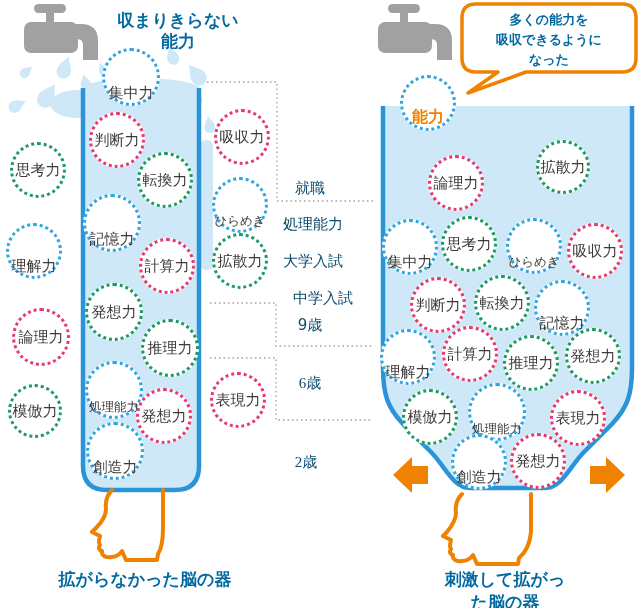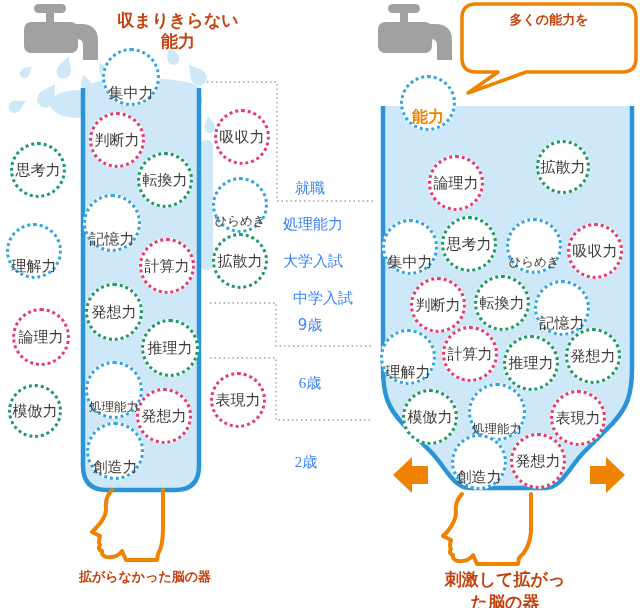--- a/index.html
+++ b/index.html
@@ -6,25 +6,25 @@
   #stage{position:relative;width:640px;height:608px;background:#fff;overflow:hidden;
          font-family:"DejaVu Sans","Liberation Sans",sans-serif;}
   svg{position:absolute;left:0;top:0;}
   .ability{position:absolute;border:3px dotted #2ea7e0;border-radius:50%;background:#fff;
            display:flex;align-items:center;justify-content:center;box-sizing:border-box;
            color:#3e3a39;font-weight:500;letter-spacing:0;white-space:nowrap;z-index:5;}
   .ability.blue{border-color:#2ea7e0;align-items:flex-end;}
   .ability.pink{border-color:#e8386d;}
   .ability.green{border-color:#1a9b60;}
   .ability.accent span{color:#ef8200;font-weight:bold;font-size:16px;}
-  .milestone{position:absolute;transform:translate(-50%,-50%);font-size:15px;color:#3b82f6;
+  .milestone{position:absolute;transform:translate(-50%,-50%);font-size:15px;color:#0c4a6e;
              white-space:nowrap;z-index:4;}
-  .orange-title{position:absolute;color:#c2410c;font-weight:bold;text-align:center;z-index:6;}
+  .orange-title{position:absolute;color:#0369a1;font-weight:bold;text-align:center;z-index:6;}
   #left-title{left:108px;top:10px;width:140px;font-size:17px;line-height:21px;}
-  #left-caption{left:145px;top:568px;transform:translateX(-50%);font-size:13px;}
+  #left-caption{left:145px;top:568px;transform:translateX(-50%);font-size:17px;}
   #right-caption{left:505px;top:568px;transform:translateX(-50%);font-size:17px;}
   #bubble-text{left:462px;top:10px;width:174px;font-size:13px;line-height:20px;}
   #bubble-text span{display:block;}
 </style>
 </head>
 <body>
 
 <div id="stage">
 
   <svg width="640" height="608" viewBox="0 0 640 608">
@@ -95,20 +95,22 @@
     </g>
   </svg>
 
   <div id="left-title" class="orange-title">
     <span>収まりきらない</span><br>
     <span>能力</span>
   </div>
 
   <div id="bubble-text" class="orange-title">
     <span>多くの能力を</span>
+    <span>吸収できるように</span>
+    <span>なった</span>
   </div>
 
   <div id="left-caption" class="orange-title">拡がらなかった脳の器</div>
   <div id="right-caption" class="orange-title">刺激して拡がった脳の器</div>
 
   <div id="circles-layer">
       <div class="ability blue" style="left: 102px; top: 48px; width: 58px; height: 58px; font-size: 15px;">
         <span>集中力</span>
       </div>
       <div class="ability green" style="left: 10px; top: 142px; width: 56px; height: 56px; font-size: 15px;">

